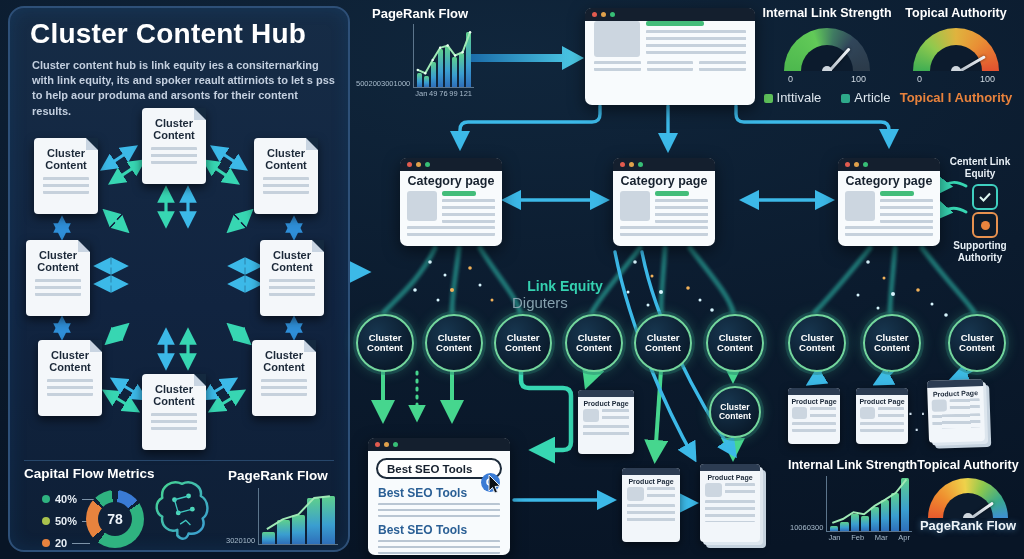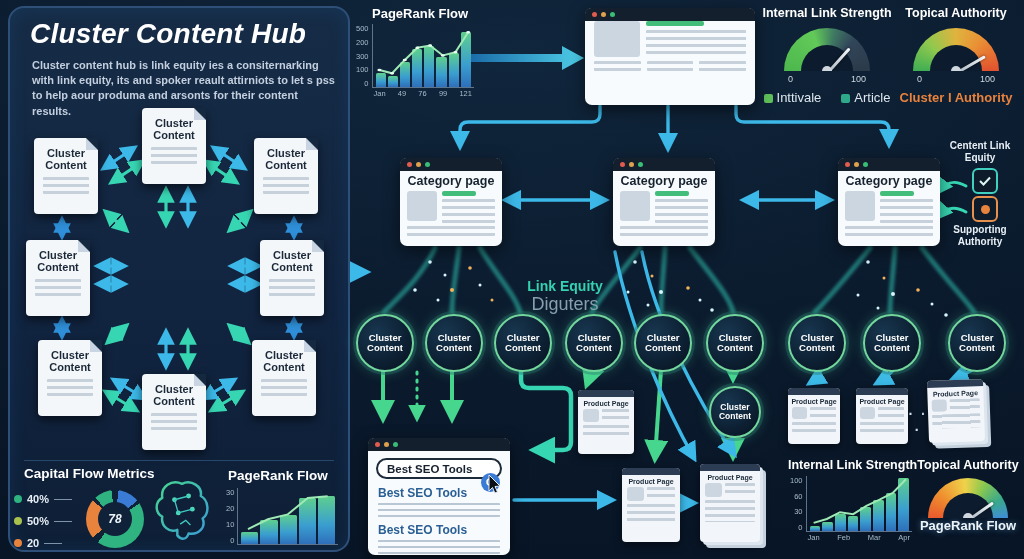--- a/index.html
+++ b/index.html
@@ -5,21 +5,21 @@
   html,body{margin:0;padding:0;background:#06121f;}
   #stage{position:relative;width:1024px;height:559px;overflow:hidden;
     font-family:"Liberation Sans",sans-serif;
     background:radial-gradient(120% 90% at 50% 10%,#10263c 0%,#0b1b2e 55%,#081526 100%);color:#fff;}
   .abs{position:absolute;}
   svg{display:block}
   
   #left-panel{left:8px;top:6px;width:338px;height:542px;border-radius:16px;
     background:linear-gradient(180deg,#162c46 0%,#112440 55%,#0e1f36 100%);
     border:2px solid #2e5078;box-shadow:0 0 18px rgba(30,120,200,.15) inset;}
-  #lp-title{left:20px;top:10px;font-size:28px;font-weight:bold;letter-spacing:.2px;font-style:italic;}
+  #lp-title{left:20px;top:10px;font-size:28px;font-weight:bold;letter-spacing:.2px;}
   #lp-desc{left:22px;top:50px;width:304px;font-size:11px;line-height:1.38;color:#c3cfdf;font-weight:bold;}
   .doc{background:#f4f7fa;border-radius:4px;box-shadow:0 4px 10px rgba(0,0,0,.55);width:64px;height:76px;}
   .doc::before{content:'';position:absolute;top:0;right:0;width:0;height:0;border-style:solid;
     border-width:6px;border-color:#14293f #14293f #c9d5e2 #c9d5e2;}
   .doc-label{font-weight:bold;font-size:11px;color:#1b2838;text-align:center;margin-top:9px;line-height:1.12;}
   .doc .lines{margin:5px 9px 0;height:17px;}
   .lines{background-image:repeating-linear-gradient(to bottom,#c6d1dc 0,#c6d1dc 3px,transparent 3px,transparent 7px);border-radius:1px;}
   #pillar{left:128px;top:230px;width:96px;height:92px;border-radius:10px;
     background:linear-gradient(160deg,#15395c 0%,#0c1e33 70%);border:2px solid #34cfc4;
     box-shadow:0 0 16px rgba(46,214,200,.35);display:flex;align-items:center;justify-content:center;text-align:center;}
@@ -29,24 +29,24 @@
   #lp-divider{left:14px;top:452px;width:310px;height:1px;background:#27476b;}
   #lm-title,#lpr-title{font-weight:bold;font-size:13.5px;}
   .leg-row{display:flex;align-items:center;gap:5px;height:22px;}
   .leg-dot{width:8px;height:8px;border-radius:50%;}
   .leg-txt{font-size:11px;font-weight:bold;color:#e7eef5;}
   .leg-dash{width:18px;height:1px;background:#7d93a8;}
   #donut{left:76px;top:482px;width:58px;height:58px;border-radius:50%;
     background:conic-gradient(#0f2238 0 2%,#3a7bd5 2% 14%,#0f2238 14% 16%,#2fb380 16% 60%,#0f2238 60% 64%,#e8833e 64% 86%,#0f2238 86% 88%,#2fb380 88% 98%,#0f2238 98% 100%);
     display:flex;align-items:center;justify-content:center;}
   #donut-hole{width:34px;height:34px;border-radius:50%;background:#10223a;display:flex;align-items:center;justify-content:center;
-    font-size:12px;font-weight:bold;color:#eef4fa;font-style:italic;}
+    font-size:14px;font-weight:bold;color:#eef4fa;}
   
   .chart{display:grid;grid-template-columns:auto 1fr;grid-template-rows:1fr auto;}
-  .chart .ylab{display:flex;flex-direction:column;justify-content:space-between;align-items:flex-end;
+  .chart .ylab{display:flex;flex-direction:row;justify-content:space-between;align-items:flex-end;
     padding:0 3px 0 0;font-size:7.5px;color:#a9bccd;grid-row:1;}
   .chart .plot{position:relative;border-left:1px solid #5c758c;border-bottom:1px solid #5c758c;}
   .chart .bars{position:absolute;inset:0;display:flex;align-items:flex-end;gap:2px;padding:0 3px;}
   .chart .bar{flex:1;background:linear-gradient(180deg,#5ecf8d 0%,#3a9ed0 60%,#2e6fba 100%);border-radius:1.5px 1.5px 0 0;}
   .chart svg.lineo{position:absolute;inset:0;width:100%;height:100%;overflow:visible;}
   .chart .xlab{grid-column:2;display:flex;justify-content:space-between;padding:1px 2px 0;font-size:7.5px;color:#a9bccd;}
   
   .win{background:#f8fbfd;border-radius:7px;box-shadow:0 5px 16px rgba(0,0,0,.5);}
   .tbar{height:13px;background:#141f2e;border-radius:6px 6px 0 0;display:flex;align-items:center;gap:4px;padding-left:7px;}
   .dot{width:5px;height:5px;border-radius:50%;}
@@ -82,21 +82,21 @@
   .glegend{display:flex;gap:20px;margin-top:6px;font-size:13px;color:#dde6ee;align-items:center;}
   .gsq{width:9px;height:9px;border-radius:2px;display:inline-block;margin-right:4px;vertical-align:-1px;}
   
   #search-input{width:100%;box-sizing:border-box;height:21px;border:2px solid #1c2a3a;border-radius:12px;
     font-family:"Liberation Sans",sans-serif;font-size:11.5px;font-weight:bold;color:#16202e;padding:0 24px 0 9px;background:#fff;outline:none;}
   .sbtn{position:absolute;right:10px;top:22px;width:19px;height:19px;border-radius:50%;background:#3a7bd5;
     display:flex;align-items:center;justify-content:center;}
   .res-title{font-weight:bold;font-size:12px;color:#2a5f95;}
   
   #link-equity-l1{color:#35d1b0;font-weight:bold;font-size:14px;text-align:center;}
-  #link-equity-l2{color:#86a0ae;font-size:18px;text-align:center;}
+  #link-equity-l2{color:#86a0ae;font-size:15px;}
   .side-leg-t{font-size:10px;font-weight:bold;text-align:center;line-height:1.2;color:#e8f0f6;}
   .licon{width:22px;height:22px;border-radius:6px;background:#0d1b2b;display:flex;align-items:center;justify-content:center;}
   #ta-caption{color:#e8823c;font-weight:bold;font-size:13px;margin-top:6px;white-space:nowrap;}
   #prf-caption{font-weight:bold;font-size:13px;color:#eef4f9;text-shadow:0 0 6px rgba(120,200,255,.5);}
   .ell{color:#cfe0ee;font-weight:bold;font-size:14px;letter-spacing:2px;text-align:center;}
 </style>
 </head>
 <body>
 
 <div id="stage">
@@ -272,21 +272,21 @@
       </div>
     <div class="doc abs" style="left:242px;top:332px">
       <div class="doc-label">Cluster Content</div>
         <div class="lines"></div>
       </div>
 
 
     <div id="lp-divider" class="abs"></div>
 
     <div id="lm-title" class="abs" style="left:14px;top:458px">Capital Flow Metrics</div>
-    <div class="abs" style="left:4px;top:480px">
+    <div class="abs" style="left:32px;top:480px">
       <div class="leg-row">
         <span class="leg-dot" style="background:#2fb380"></span>
         <span class="leg-txt">40%</span>
         <span class="leg-dash"></span>
         </div>
       <div class="leg-row">
         <span class="leg-dot" style="background:#a9c24d"></span>
         <span class="leg-txt">50%</span>
         <span class="leg-dash"></span>
         </div>
@@ -401,21 +401,21 @@
     <div class="gauge g2">
       <div class="ring"></div>
         <div class="hole"></div>
       <div class="needle" style="transform:rotate(60deg)"></div>
         <div class="ghub"></div>
     </div>
     <div class="gminmax">
         <span>0</span>
         <span>100</span>
       </div>
-    <div id="ta-caption">Cluster I Authority</div>
+    <div id="ta-caption">Topical I Authority</div>
   </div>
 
   <div class="win abs" style="left:585px;top:8px;width:170px;height:97px">
     <div class="tbar">
         <i class="dot d-r"></i>
         <i class="dot d-o"></i>
         <i class="dot d-g"></i>
       </div>
     <div class="wrow">
       <div class="wimg" style="width:46px;height:36px"></div>
@@ -478,21 +478,21 @@
         </div>
     </div>
     <div class="lines" style="margin:3px 7px 0;height:10px"></div>
   </div>
 
   <div class="abs" style="left:512px;top:278px;width:106px">
     <div id="link-equity-l1">Link Equity</div>
     <div id="link-equity-l2">Diguters</div>
   </div>
 
-  <div class="abs" style="left:938px;top:140px;width:84px">
+  <div class="abs" style="left:938px;top:156px;width:84px">
     <div class="side-leg-t">Centent Link Equity</div>
     <div class="licon abs" style="left:34px;top:28px;border:2px solid #3fd0c0">
       <svg width="12" height="10" viewBox="0 0 12 10">
           <path d="M1,5 L4.5,8.5 L11,1.5" stroke="#dff7f2" stroke-width="2" fill="none"></path>
         </svg>
     </div>
     <div class="licon abs" style="left:34px;top:56px;border:2px solid #e8914f">
       <span style="width:9px;height:9px;border-radius:50%;background:#e8833e;display:block"></span>
     </div>
     <div class="side-leg-t abs" style="left:0;top:84px;width:84px">Supporting Authority</div>

